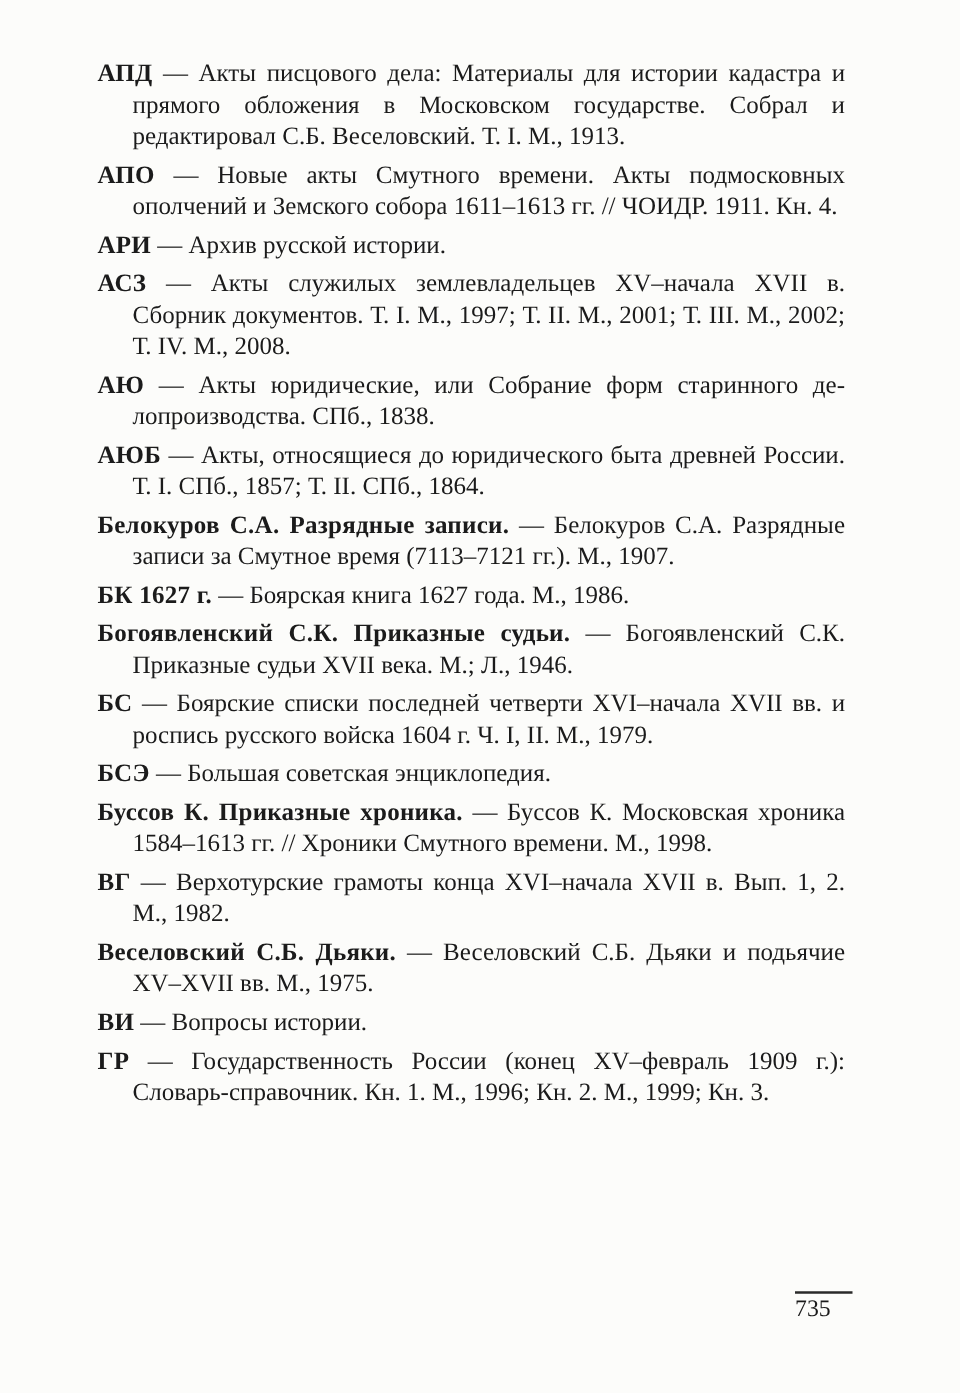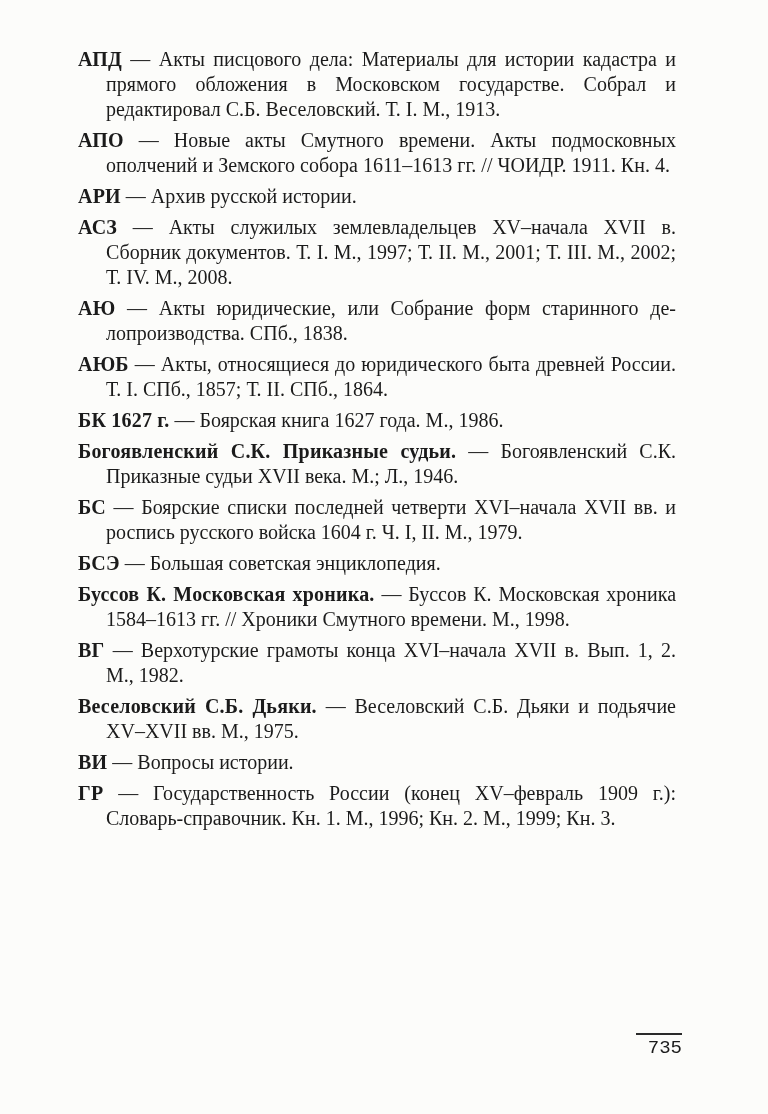--- a/index.html
+++ b/index.html
@@ -36,42 +36,42 @@
     font-weight: 700;
     letter-spacing: 0.2px;
   }
   .page-number-block {
     position: absolute;
     top: 1033px;
     right: 86px;
     width: 46px;
     border-top: 2px solid #2a2a2a;
     padding-top: 2px;
-    text-align: right;
+    text-align: left;
     font-size: 19px;
     line-height: 22px;
-    font-family: Liberation Mono, monospace;
   }
 </style>
 </head>
 <body>
 
 <main class="page">
   <section class="abbr-list">
       <p class="entry"><b>АПД</b><span> — </span><span>Акты писцового дела: Материалы для истории кадаст­ра и прямого обложения в Московском государстве. Собрал и редактировал С.Б. Веселовский. Т. I. М., 1913.</span></p>
       <p class="entry"><b>АПО</b><span> — </span><span>Новые акты Смутного времени. Акты подмосковных ополчений и Земского собора 1611–1613 гг. // ЧОИДР. 1911. Кн. 4.</span></p>
       <p class="entry"><b>АРИ</b><span> — </span><span>Архив русской истории.</span></p>
       <p class="entry"><b>АСЗ</b><span> — </span><span>Акты служилых землевладельцев XV–начала XVII в. Сборник документов. Т. I. М., 1997; Т. II. М., 2001; Т. III. М., 2002; Т. IV. М., 2008.</span></p>
       <p class="entry"><b>АЮ</b><span> — </span><span>Акты юридические, или Собрание форм старинного де­лопроизводства. СПб., 1838.</span></p>
       <p class="entry"><b>АЮБ</b><span> — </span><span>Акты, относящиеся до юридического быта древней России. Т. I. СПб., 1857; Т. II. СПб., 1864.</span></p>
+      <p class="entry"><b>Белокуров С.А. Разрядные записи.</b><span> — </span><span>Белокуров С.А. Разряд­ные записи за Смутное время (7113–7121 гг.). М., 1907.</span></p>
       <p class="entry"><b>БК 1627 г.</b><span> — </span><span>Боярская книга 1627 года. М., 1986.</span></p>
       <p class="entry"><b>Богоявленский С.К. Приказные судьи.</b><span> — </span><span>Богоявленский С.К. Приказные судьи XVII века. М.; Л., 1946.</span></p>
       <p class="entry"><b>БС</b><span> — </span><span>Боярские списки последней четверти XVI–начала XVII вв. и роспись русского войска 1604 г. Ч. I, II. М., 1979.</span></p>
       <p class="entry"><b>БСЭ</b><span> — </span><span>Большая советская энциклопедия.</span></p>
-      <p class="entry"><b>Буссов К. Московская хроника.</b><span> — </span><span>Буссов К. Московская хро­ника 1584–1613 гг. // Хроники Смутного времени. М., 1998.</span></p>
+      <p class="entry"><b>Буссов К. Приказные хроника.</b><span> — </span><span>Буссов К. Московская хро­ника 1584–1613 гг. // Хроники Смутного времени. М., 1998.</span></p>
       <p class="entry"><b>ВГ</b><span> — </span><span>Верхотурские грамоты конца XVI–начала XVII в. Вып. 1, 2. М., 1982.</span></p>
       <p class="entry"><b>Веселовский С.Б. Дьяки.</b><span> — </span><span>Веселовский С.Б. Дьяки и подья­чие XV–XVII вв. М., 1975.</span></p>
       <p class="entry"><b>ВИ</b><span> — </span><span>Вопросы истории.</span></p>
       <p class="entry"><b>ГР</b><span> — </span><span>Государственность России (конец XV–февраль 1909 г.): Словарь-справочник. Кн. 1. М., 1996; Кн. 2. М., 1999; Кн. 3.</span></p>
     </section>
 
   <div class="page-number-block">
     <span>735</span>
   </div>
 </main>

